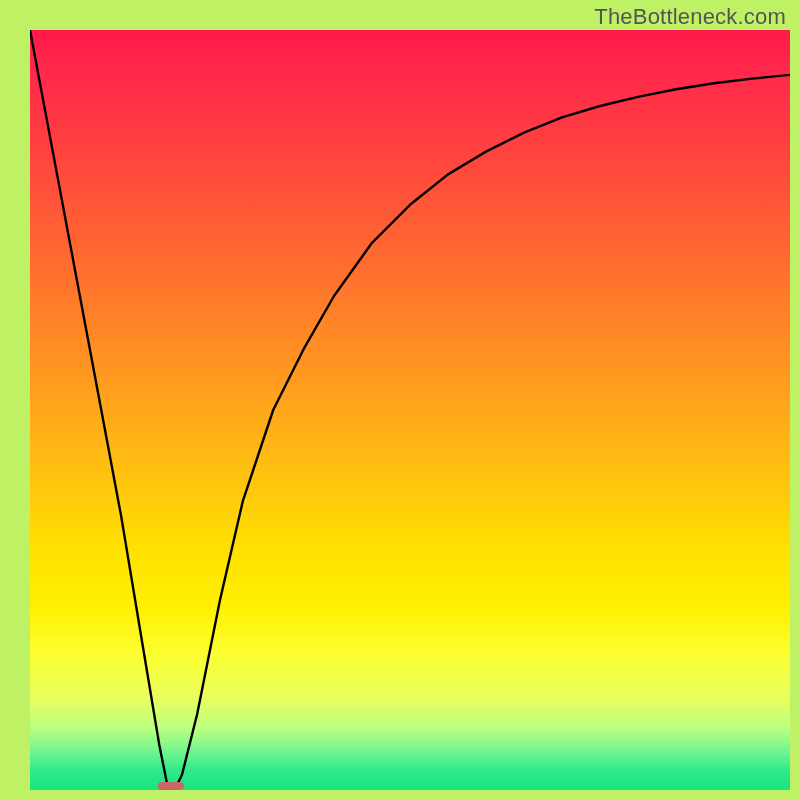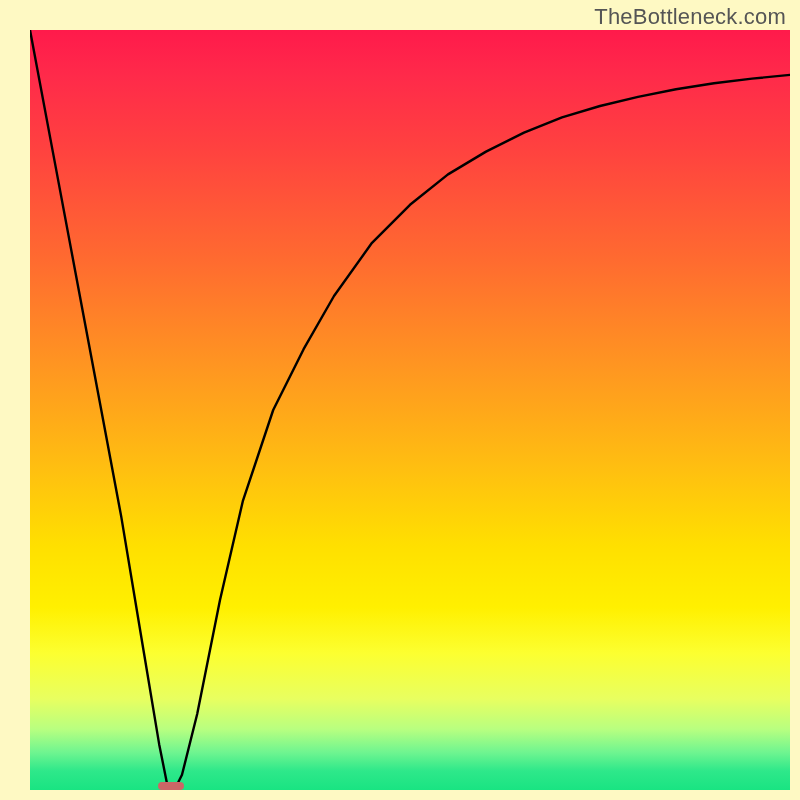--- a/index.html
+++ b/index.html
@@ -8,21 +8,21 @@
     width: 800px;
     height: 800px;
     overflow: hidden;
     background: #000;
     font-family: Arial, Helvetica, sans-serif;
   }
   .frame {
     position: relative;
     width: 800px;
     height: 800px;
-    background: #fef9c3;
+    background: #bef264;
   }
   .watermark {
     position: absolute;
     top: 4px;
     right: 14px;
     color: #555;
     font-size: 22px;
     font-weight: 500;
     letter-spacing: 0.2px;
     z-index: 10;

